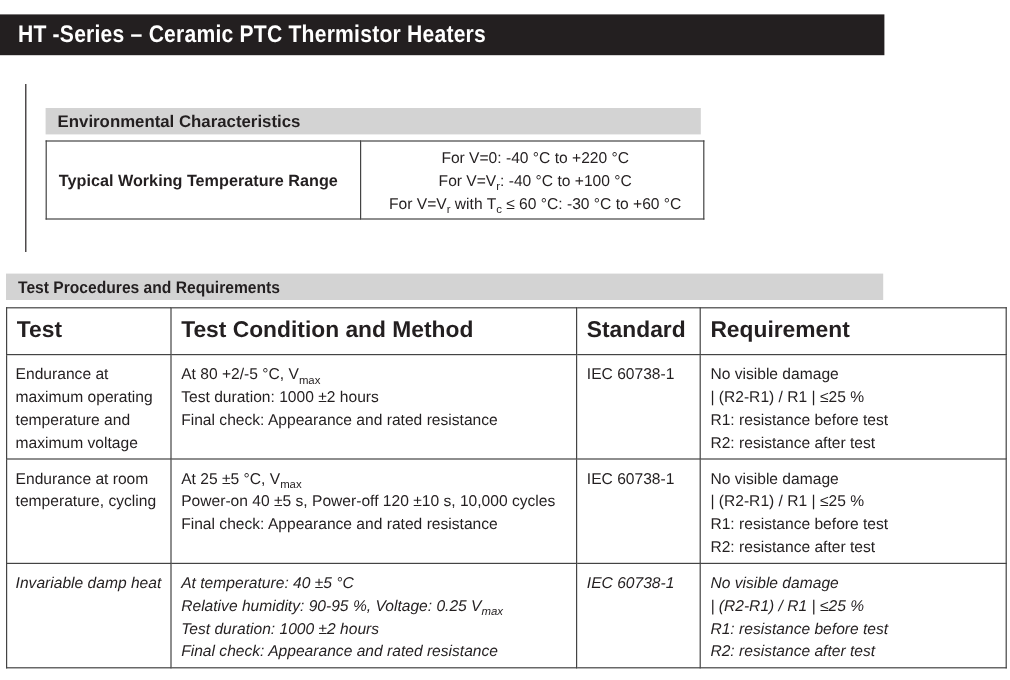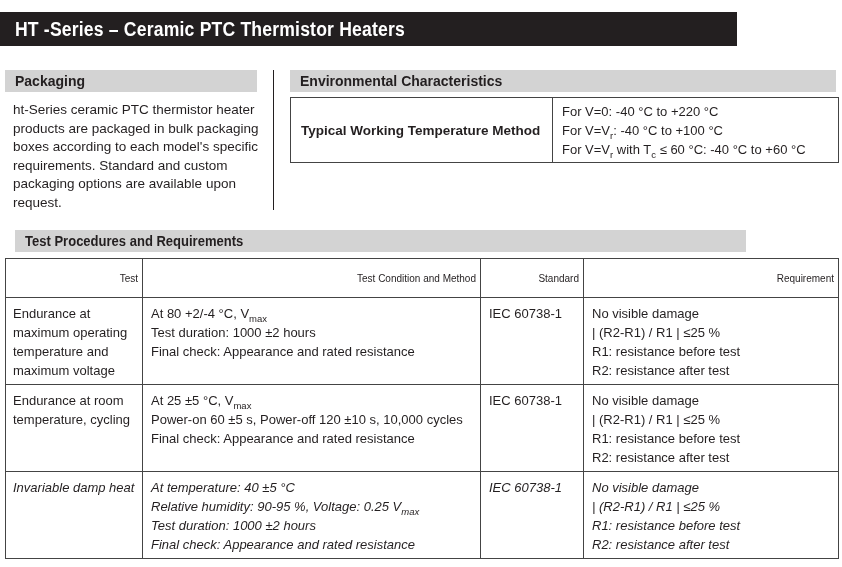--- a/index.html
+++ b/index.html
@@ -38,59 +38,59 @@
   .right-col { width: 548px; flex: 0 0 auto; }
   .secbar {
     background: var(--section_bar_bg, #d3d3d3);
     height: 22px;
     display: flex; align-items: center;
     font-weight: bold; font-size: 14px;
     padding-left: 10px;
     box-sizing: border-box;
   }
   .left-col .secbar { width: 252px; }
-  .right-col .secbar { width: 546px; }
+  .right-col .secbar { width: 546px; margin-top: 20px; }
   .condensed { transform: scaleX(0.93); transform-origin: left center; white-space: nowrap; }
   .pack-body {
     margin: 9px 0 0 8px;
     width: 254px;
     font-size: 13.5px;
     line-height: 18.5px;
   }
   table { border-collapse: collapse; table-layout: fixed; }
   .envtable { margin-top: 5px; width: 548px; }
   .envtable td {
     border: 1px solid var(--table_border, #444444);
     vertical-align: middle;
   }
   .envtable .lbl {
     font-weight: bold; font-size: 13.5px;
     padding: 3px 4px 3px 10px;
   }
   .envtable .val {
     font-size: 13px;
     padding: 3px 4px 3px 9px;
+    text-align: center;
   }
   .env-r1 { height: 65px; }
   .env-r2 { height: 25px; }
   .env-r3 { height: 24px; }
   .testsbar {
-    margin-top: 18px; margin-left: 15px;
+    margin-top: 18px; margin-left: 5px;
     width: 731px;
   }
   .testtable { margin: 6px 0 0 5px; width: 833px; }
   .testtable th, .testtable td {
     border: 1px solid var(--table_border, #444444);
     text-align: left;
   }
   .testtable th {
-    font-size: 10px; font-weight: normal;
+    font-size: 19px; font-weight: bold;
     height: 38px; vertical-align: middle;
     padding: 0 4px 0 8px;
-    text-align: right;
   }
   .testtable td {
     font-size: 13px; vertical-align: top;
     padding: 6px 4px 4px 8px;
     line-height: 19px;
   }
   .testtable .c-test { padding-left: 7px; padding-right: 3px; }
   .row-1 { height: 83px; }
   .row-2 { height: 77px; }
   .row-3 { height: 85px; font-style: italic; }
@@ -101,45 +101,39 @@
 <body>
 
 <div>
 
   <div class="titlebar">
     <span class="titletext">HT -Series – Ceramic PTC Thermistor Heaters</span>
   </div>
 
   <div class="cols">
 
-    <div class="left-col">
-      <div class="secbar">
-        <span>Packaging</span>
-      </div>
-      <p class="pack-body">ht-Series ceramic PTC thermistor heater products are packaged in bulk packaging boxes according to each model's specific requirements. Standard and custom packaging options are available upon request.</p>
-    </div>
 
     <div class="vdivider"></div>
 
     <div class="right-col">
       <div class="secbar">
         <span>Environmental Characteristics</span>
       </div>
       <table class="envtable">
         <colgroup>
             <col style="width:262px">
             <col style="width:286px">
           </colgroup>
         <tbody>
             <tr class="env-r1">
-          <td class="lbl">Typical Working Temperature Method</td>
+          <td class="lbl">Typical Working Temperature Range</td>
           <td class="val rich">
                 <div class="line"><span>For V=0: -40 °C to +220 °C</span></div>
                 <div class="line"><span>For V=V</span><sub>r</sub><span>: -40 °C to +100 °C</span></div>
-                <div class="line"><span>For V=V</span><sub>r</sub><span> with T</span><sub>c</sub><span> ≤ 60 °C: -40 °C to +60 °C</span></div>
+                <div class="line"><span>For V=V</span><sub>r</sub><span> with T</span><sub>c</sub><span> ≤ 60 °C: -30 °C to +60 °C</span></div>
               </td>
         </tr>
       </tbody>
         </table>
     </div>
 
   </div>
 
   <div class="secbar testsbar">
     <span class="condensed">Test Procedures and Requirements</span>
@@ -157,37 +151,37 @@
         <th>Test</th>
         <th>Test Condition and Method</th>
         <th>Standard</th>
         <th>Requirement</th>
       </tr>
     </thead>
     <tbody>
       <tr class="row-1">
         <td class="c-test">Endurance at maximum operating temperature and maximum voltage</td>
         <td class="rich">
-            <div class="line"><span>At 80 +2/-4 °C, V</span><sub>max</sub></div>
+            <div class="line"><span>At 80 +2/-5 °C, V</span><sub>max</sub></div>
             <div class="line"><span>Test duration: 1000 ±2 hours</span></div>
             <div class="line"><span>Final check: Appearance and rated resistance</span></div>
           </td>
         <td>IEC 60738-1</td>
         <td class="rich">
             <div class="line"><span>No visible damage</span></div>
             <div class="line"><span>| (R2-R1) / R1 | ≤25 %</span></div>
             <div class="line"><span>R1: resistance before test</span></div>
             <div class="line"><span>R2: resistance after test</span></div>
           </td>
       </tr>
       <tr class="row-2">
         <td class="c-test">Endurance at room temperature, cycling</td>
         <td class="rich">
             <div class="line"><span>At 25 ±5 °C, V</span><sub>max</sub></div>
-            <div class="line"><span>Power-on 60 ±5 s, Power-off 120 ±10 s, 10,000 cycles</span></div>
+            <div class="line"><span>Power-on 40 ±5 s, Power-off 120 ±10 s, 10,000 cycles</span></div>
             <div class="line"><span>Final check: Appearance and rated resistance</span></div>
           </td>
         <td>IEC 60738-1</td>
         <td class="rich">
             <div class="line"><span>No visible damage</span></div>
             <div class="line"><span>| (R2-R1) / R1 | ≤25 %</span></div>
             <div class="line"><span>R1: resistance before test</span></div>
             <div class="line"><span>R2: resistance after test</span></div>
           </td>
       </tr>

